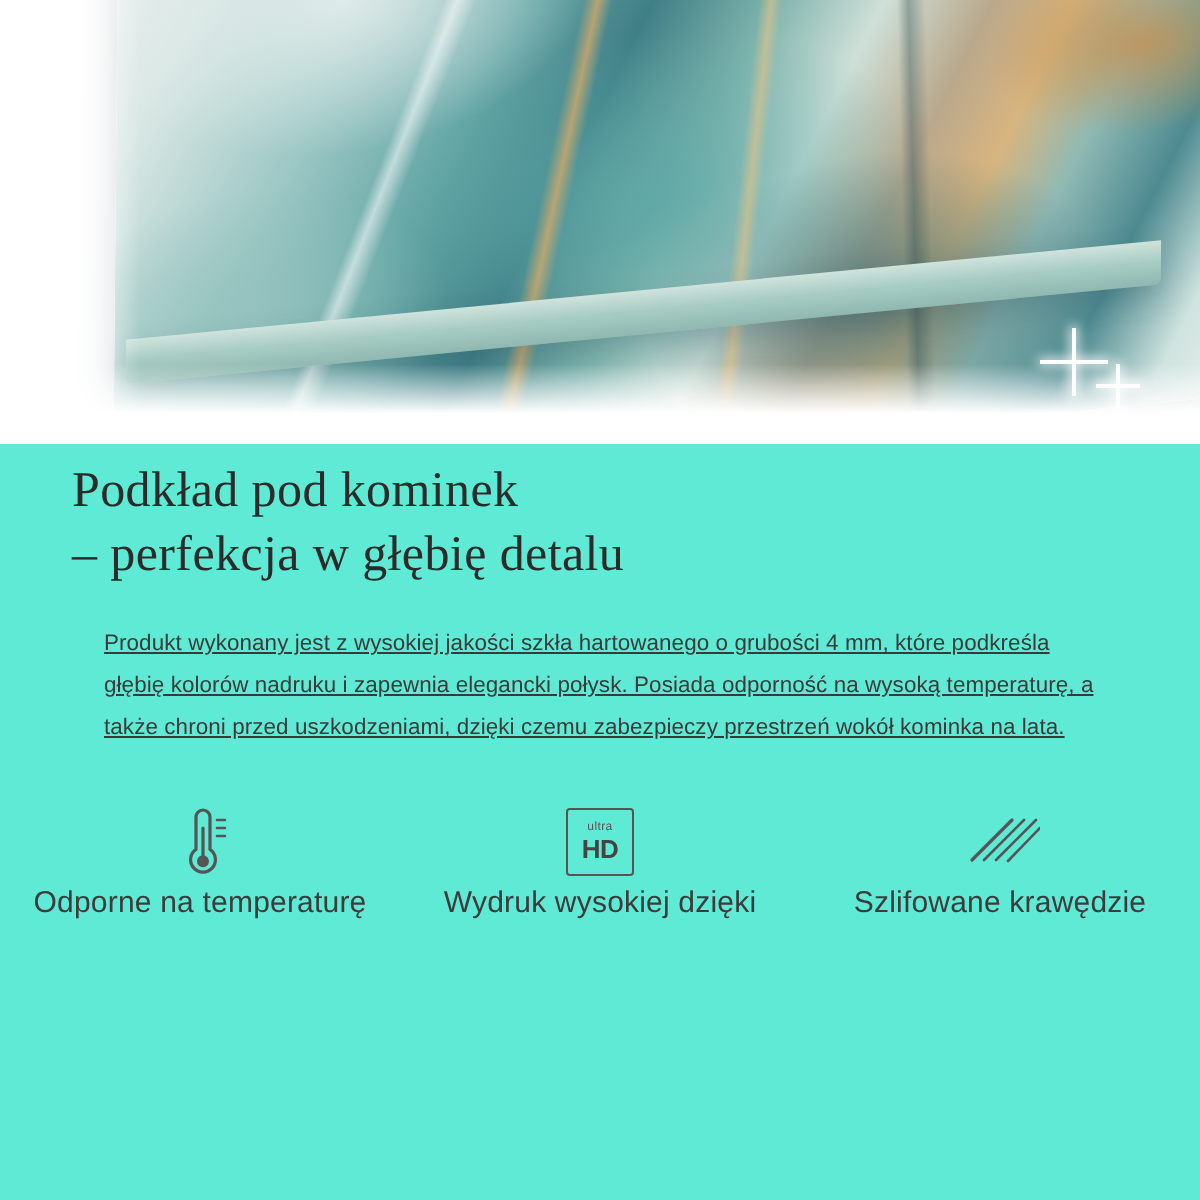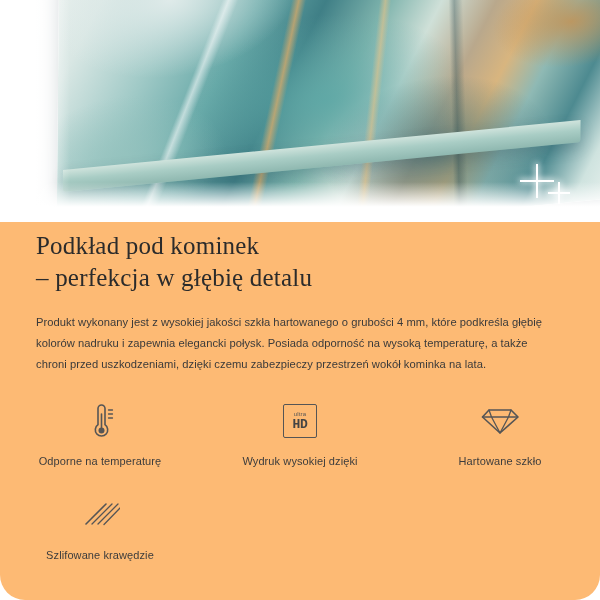--- a/index.html
+++ b/index.html
@@ -10,22 +10,21 @@
     width: 600px;
     height: 600px;
     background: #ffffff;
     font-family: "Liberation Sans", sans-serif;
     overflow: hidden;
   }
   .page {
     position: relative;
     width: 600px;
     height: 600px;
-    background: #fdba74;
-    border-radius: 25px;
+    background: #5eead4;
   }
 
   
   .hero {
     position: absolute;
     left: 0;
     top: 0;
     width: 600px;
     height: 222px;
     overflow: hidden;
@@ -136,26 +135,27 @@
     font-size: 25px;
     line-height: 32px;
     color: #2b2b2b;
     margin: 0;
     padding: 8px 36px 0 36px;
     font-weight: 400;
     letter-spacing: 0.2px;
   }
   .headline .line2 { display: block; }
   .paragraph {
-    margin: 18px 0 0 0;
+    margin: 18px 0 0 16px;
     padding: 0 45px 0 36px;
     font-size: 11.2px;
     line-height: 21px;
     color: #3a3a3a;
     letter-spacing: 0.05px;
+    text-decoration: underline;
   }
 
   
   .features {
     position: absolute;
     left: 0;
     top: 393px;
     width: 600px;
     display: grid;
     grid-template-columns: repeat(3, 1fr);
@@ -168,22 +168,22 @@
     justify-content: flex-start;
     padding-top: 6px;
   }
   .feature-icon {
     height: 44px;
     display: flex;
     align-items: center;
     justify-content: center;
   }
   .feature-label {
-    margin-top: 12px;
-    font-size: 11px;
+    margin-top: 0;
+    font-size: 15px;
     color: #3c3c3c;
     text-align: center;
     letter-spacing: 0.1px;
   }
   svg { display: block; }
   .stroke {
     fill: none;
     stroke: #555555;
     stroke-width: 1.6;
     stroke-linecap: round;
@@ -211,21 +211,20 @@
     font-size: 6px;
     color: #555555;
     letter-spacing: 0.2px;
   }
   .ultrahd-bottom {
     font-size: 13px;
     font-weight: bold;
     color: #444444;
     letter-spacing: -0.3px;
     margin-top: 1px;
-    font-family: Liberation Mono, monospace;
   }
 </style>
 </head>
 <body>
 
 <div class="page">
 
   <div class="hero">
     <div class="hero-plate">
       <div class="hero-veins"></div>
@@ -263,29 +262,20 @@
       <div class="feature-icon">
         <div class="ultrahd-box">
           <span class="ultrahd-top">ultra</span>
           <span class="ultrahd-bottom">HD</span>
         </div>
       </div>
       <div class="feature-label">Wydruk wysokiej dzięki</div>
     </div>
 
 
-    <div class="feature">
-      <div class="feature-icon">
-        <svg width="40" height="36" viewBox="0 0 40 36" aria-hidden="true">
-          <path class="stroke" d="M9 7h22l7 7-18 16L2.5 14z"></path>
-          <path class="stroke-thin" d="M2.5 14h35M9 7l2.5 7M31 7l-2.5 7M11.5 14 20 30M28.5 14 20 30"></path>
-        </svg>
-      </div>
-      <div class="feature-label">Hartowane szkło</div>
-    </div>
 
     <div class="feature">
       <div class="feature-icon">
         <svg width="40" height="34" viewBox="0 0 40 34" aria-hidden="true">
           <path class="stroke" d="M6 26 26 6"></path>
           <path class="stroke-thin" d="M12 26 32 6M18 26 38 6M24 26.5 40 10"></path>
         </svg>
       </div>
       <div class="feature-label">Szlifowane krawędzie</div>
     </div>

